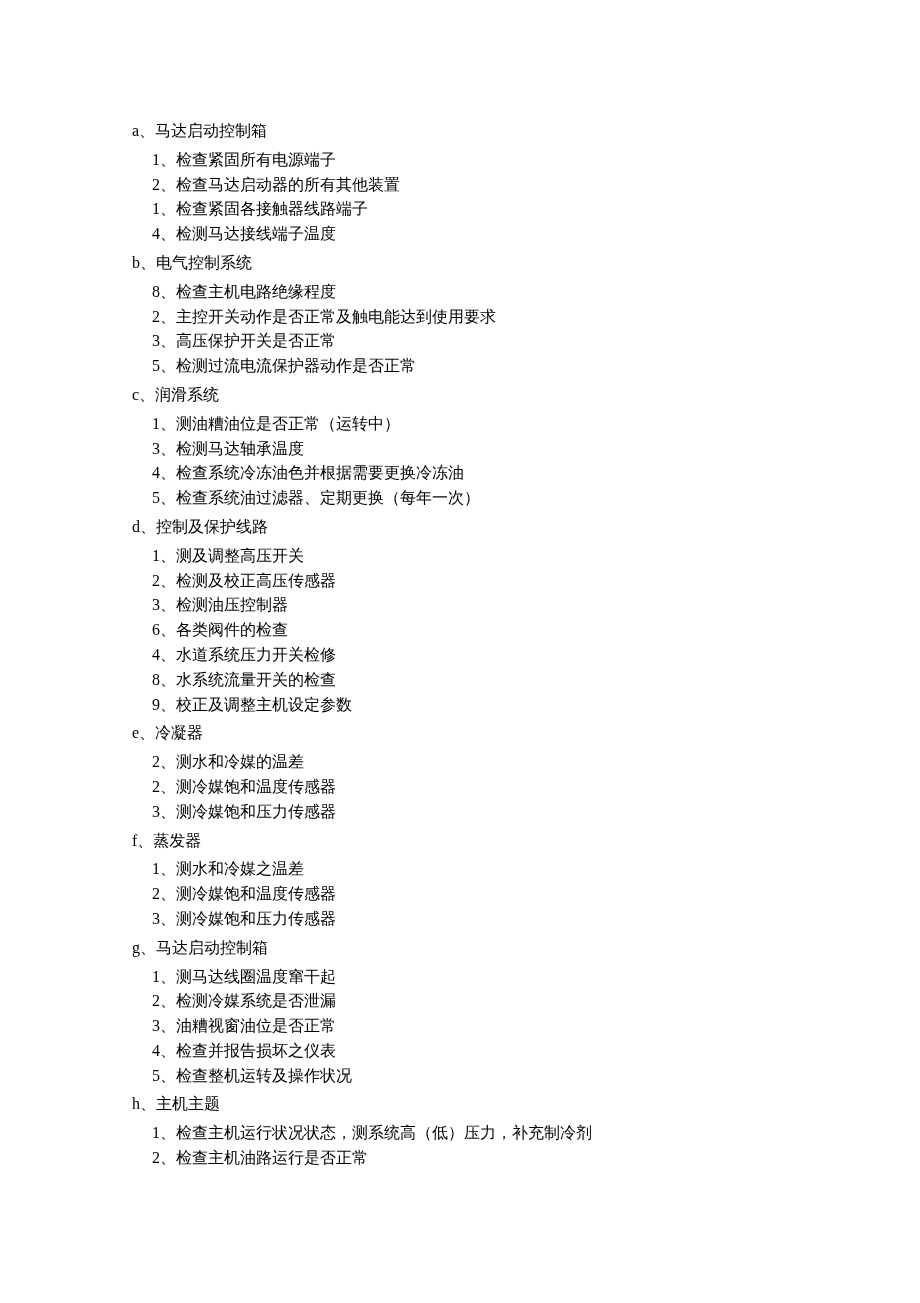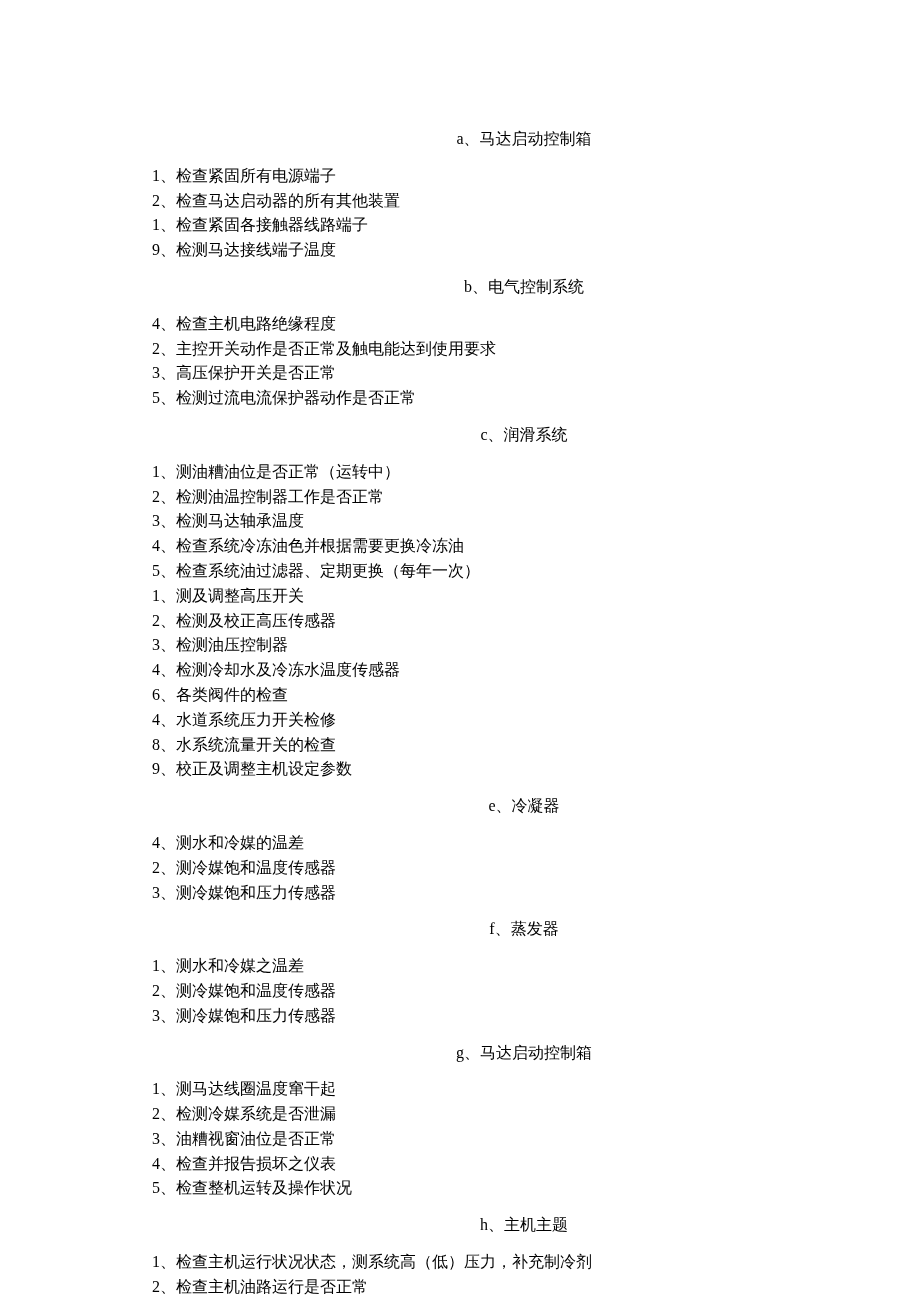--- a/index.html
+++ b/index.html
@@ -7,58 +7,56 @@
       font-size: 16px;
       line-height: 1.55;
       color: #000;
       background: #fff;
       margin: 0;
       padding: 115px 0 0 128px;
       width: 920px;
       box-sizing: border-box;
     }
     .section-label {
-      margin: 12px;
-      text-align: center;
+      margin: 4px;
     }
     .item {
       padding-left: 24px;
       margin: 0;
     }
   </style>
 </head>
 <body>
 
 <div id="content">
     <div class="section-label">a、马达启动控制箱</div>
     <div class="item">1、检查紧固所有电源端子</div>
     <div class="item">2、检查马达启动器的所有其他装置</div>
     <div class="item">1、检查紧固各接触器线路端子</div>
-    <div class="item">9、检测马达接线端子温度</div>
+    <div class="item">4、检测马达接线端子温度</div>
     <div class="section-label">b、电气控制系统</div>
-    <div class="item">4、检查主机电路绝缘程度</div>
+    <div class="item">8、检查主机电路绝缘程度</div>
     <div class="item">2、主控开关动作是否正常及触电能达到使用要求</div>
     <div class="item">3、高压保护开关是否正常</div>
     <div class="item">5、检测过流电流保护器动作是否正常</div>
     <div class="section-label">c、润滑系统</div>
     <div class="item">1、测油糟油位是否正常（运转中）</div>
-    <div class="item">2、检测油温控制器工作是否正常</div>
     <div class="item">3、检测马达轴承温度</div>
     <div class="item">4、检查系统冷冻油色并根据需要更换冷冻油</div>
     <div class="item">5、检查系统油过滤器、定期更换（每年一次）</div>
+    <div class="section-label">d、控制及保护线路</div>
     <div class="item">1、测及调整高压开关</div>
     <div class="item">2、检测及校正高压传感器</div>
     <div class="item">3、检测油压控制器</div>
-    <div class="item">4、检测冷却水及冷冻水温度传感器</div>
     <div class="item">6、各类阀件的检查</div>
     <div class="item">4、水道系统压力开关检修</div>
     <div class="item">8、水系统流量开关的检查</div>
     <div class="item">9、校正及调整主机设定参数</div>
     <div class="section-label">e、冷凝器</div>
-    <div class="item">4、测水和冷媒的温差</div>
+    <div class="item">2、测水和冷媒的温差</div>
     <div class="item">2、测冷媒饱和温度传感器</div>
     <div class="item">3、测冷媒饱和压力传感器</div>
     <div class="section-label">f、蒸发器</div>
     <div class="item">1、测水和冷媒之温差</div>
     <div class="item">2、测冷媒饱和温度传感器</div>
     <div class="item">3、测冷媒饱和压力传感器</div>
     <div class="section-label">g、马达启动控制箱</div>
     <div class="item">1、测马达线圈温度窜干起</div>
     <div class="item">2、检测冷媒系统是否泄漏</div>
     <div class="item">3、油糟视窗油位是否正常</div>

